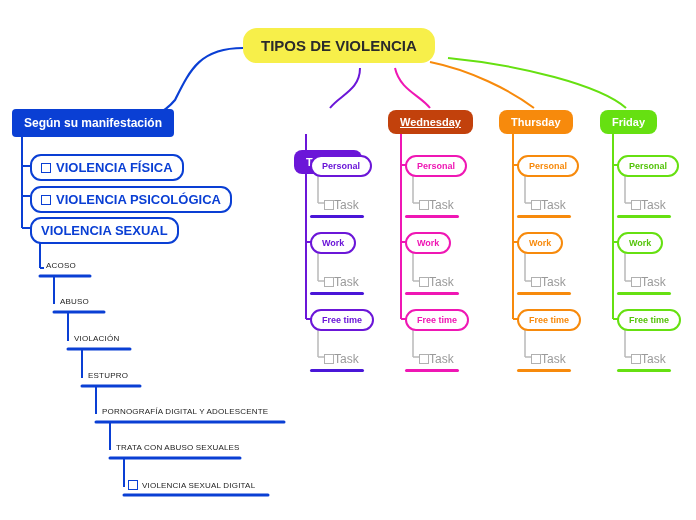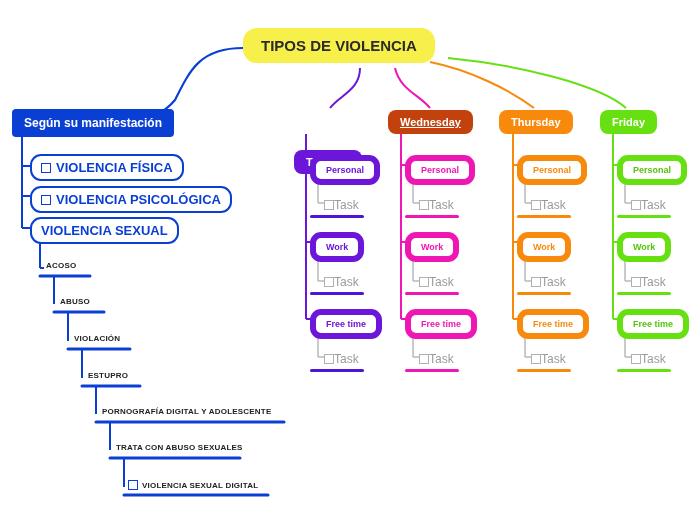--- a/index.html
+++ b/index.html
@@ -40,32 +40,32 @@
     font-size:13px;font-weight:bold;
     border-radius:11px;
     padding:4px 9px;
     display:flex;align-items:center;gap:5px;
   }
   .cbx{
     width:8px;height:8px;border:1px solid #0a3fd4;background:#fff;display:inline-block;
   }
   .cbx.gray{border-color:#b0b0b0;}
   .plain{
-    font-size:8px;color:#222;font-weight:bold;letter-spacing:.2px;
+    font-size:8px;color:#222;font-weight:normal;letter-spacing:.2px;
   }
   .plain.cb{display:flex;align-items:center;gap:4px;}
 
   
   .day{
     color:#ffffff;font-size:11px;font-weight:bold;
     border-radius:8px;padding:6px 12px;text-align:center;
   }
   .cat{
     background:#ffffff;font-size:9px;font-weight:bold;
-    border-radius:11px;padding:4px 10px;border:6px solid #404040;text-align:center;
+    border-radius:11px;padding:4px 10px;border:2px solid #404040;text-align:center;
   }
   .task{
     font-size:12px;color:#9a9a9a;display:flex;align-items:center;gap:0;
   }
   .underline{height:3px;border-radius:2px;}
 </style>
 </head>
 <body>
 
 <div id="canvas">

